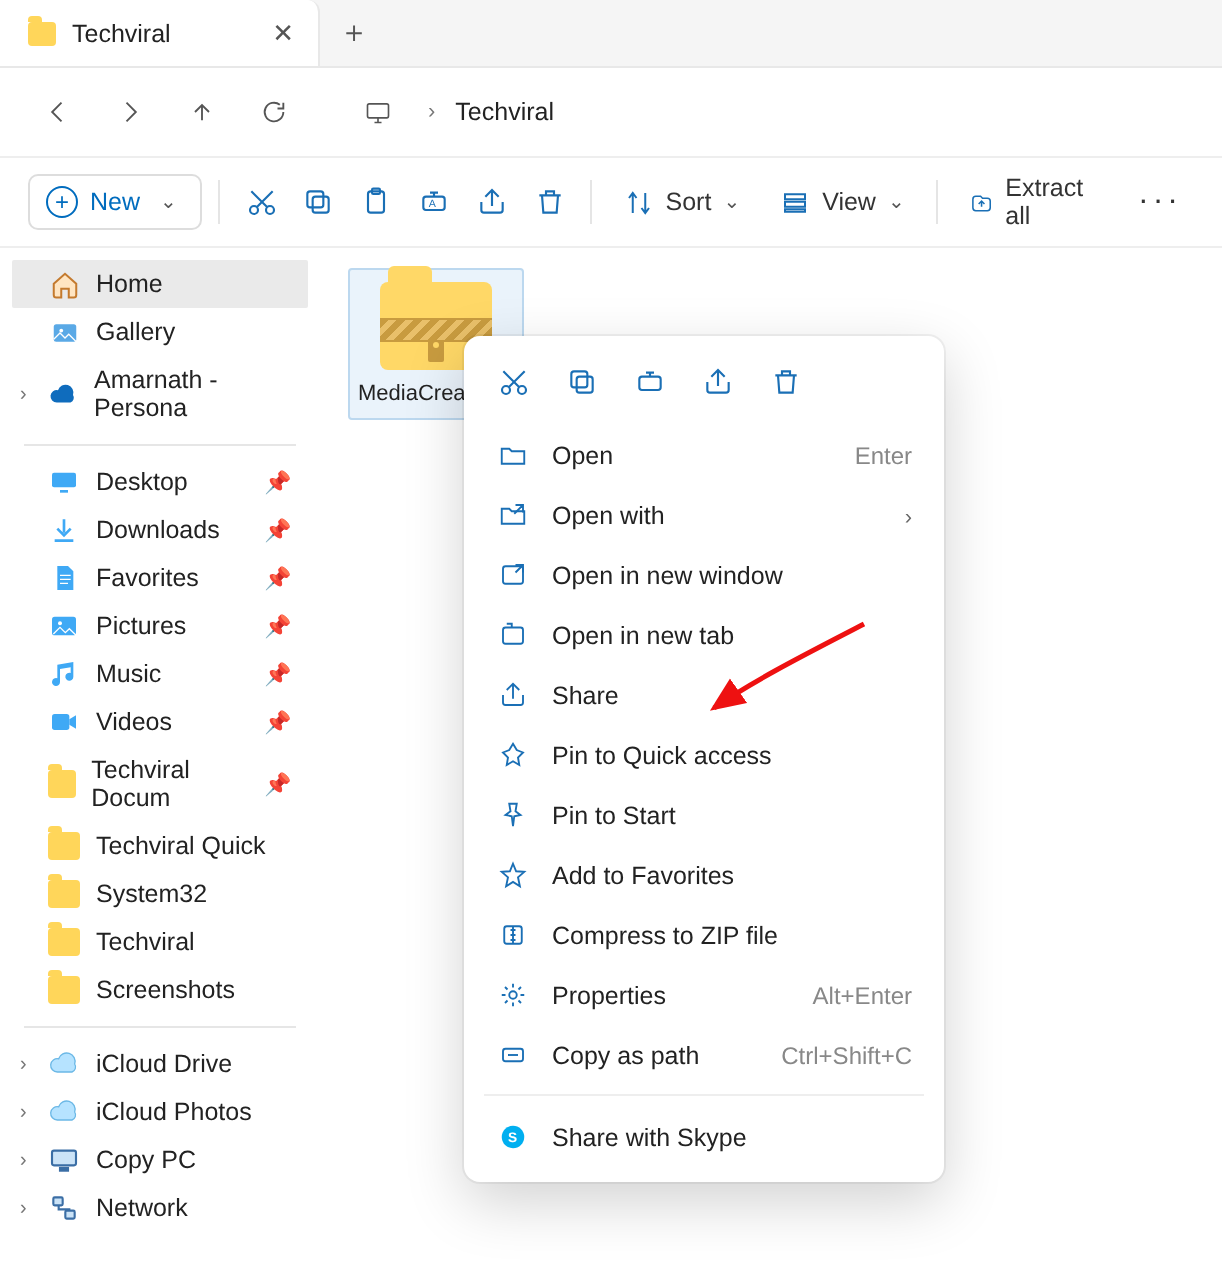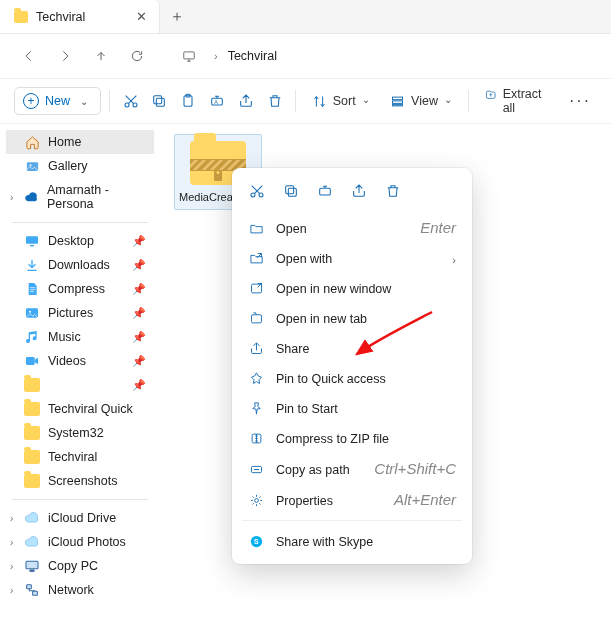--- a/index.html
+++ b/index.html
@@ -22,21 +22,21 @@
   .pcicon svg { width:16px; height:14px; stroke:#555; fill:none; stroke-width:1.4;}
 
   
   .toolbar { height: 46px; display:flex; align-items:center; gap: 4px; padding: 0 14px; border-bottom: 1px solid #eee; border-top: 1px solid #eee;}
   .newbtn { display:flex; align-items:center; gap:6px; padding: 5px 12px 5px 8px; border:1px solid #ddd; border-radius:5px; color:#006cbe;}
   .newbtn .plus { width:16px;height:16px;border:1.4px solid #006cbe;border-radius:50%;display:flex;align-items:center;justify-content:center;font-size:12px;line-height:0;}
   .newbtn .chev { color:#555; font-size:10px; margin-left:4px;}
   .tbtn { width:34px; height:30px; display:flex; align-items:center; justify-content:center; color:#1a6fb5;}
   .tbtn svg { width:16px; height:16px; stroke:#1a6fb5; fill:none; stroke-width:1.6;}
   .tsep { width:1px; height:22px; background:#e5e5e5; margin: 0 4px;}
-  .tlabelbtn { display:flex; align-items:flex-start; gap:6px; padding: 4px 8px; color:#333;}
+  .tlabelbtn { display:flex; align-items:center; gap:6px; padding: 4px 8px; color:#333;}
   .tlabelbtn svg { width:15px; height:15px; stroke:#1a6fb5; fill:none; stroke-width:1.6;}
   .tlabelbtn .chev { color:#555; font-size:10px;}
   .dots { font-size:16px; letter-spacing:2px; color:#333; margin-left:6px; padding:0 6px;}
 
   
   .main { display:flex; height: calc(100% - 124px); }
   .sidebar { width: 160px; padding: 6px 6px; overflow:hidden;}
   .srow { display:flex; align-items:center; gap:8px; padding: 5px 8px 5px 18px; border-radius:1px; position:relative; color:#222;}
   .srow.sel { background:#eaeaea;}
   .srow .exp { position:absolute; left:4px; color:#777; font-size:10px;}
@@ -59,21 +59,21 @@
   .zipper::after{content:"";position:absolute;left:50%;top:2px;transform:translateX(-50%);width:3px;height:3px;background:#ffd867;border-radius:50%;}
 
   
   .ctx { position:absolute; left:232px; top:168px; width:240px; background:#fff; border-radius:8px; box-shadow: 0 10px 30px rgba(0,0,0,.18), 0 0 0 1px rgba(0,0,0,.05); padding: 8px 0;}
   .ctx-top { display:flex; gap:12px; padding: 4px 14px 10px; }
   .ctx-top .tbtn { width:22px; height:22px;}
   .ctx-top .tbtn svg{width:16px;height:16px;}
   .crow { display:flex; align-items:flex-end; gap:12px; padding: 7px 16px; color:#222;}
   .crow .mico { width:16px; height:16px; display:flex; align-items:center; justify-content:center;}
   .crow .mico svg{width:15px;height:15px;stroke:#1a6fb5;fill:none;stroke-width:1.5;}
-  .crow .hint { margin-left:auto; color:#888; font-size:15px;font-style:italic;}
+  .crow .hint { margin-left:auto; color:#888; font-size:12px;}
   .crow .sub { margin-left:auto; color:#666; font-size:11px;}
   .crow.hl { background:#f1f1f1;}
   .cdiv { height:1px; background:#eee; margin: 5px 10px;}
 
   
   .arrow { position:absolute; left:352px; top:310px; pointer-events:none;}
   .arrow svg { width:90px; height:50px; overflow:visible;}
 </style>
 </head>
 <body>
@@ -241,21 +241,21 @@
         <span>Downloads</span>
         <span class="pin">📌</span>
       </div>
     <div class="srow">
         <span class="ico">
           <svg viewBox="0 0 24 24">
             <path d="M7 3h8l4 4v14H7z" fill="#3fa9f5"></path>
             <path d="M9 10h8M9 13h8M9 16h6" stroke="#fff"></path>
           </svg>
         </span>
-        <span>Compress</span>
+        <span>Favorites</span>
         <span class="pin">📌</span>
       </div>
     <div class="srow">
         <span class="ico">
           <svg viewBox="0 0 24 24">
             <rect x="3" y="5" width="18" height="14" rx="2" fill="#3fa9f5"></rect>
             <circle cx="9" cy="10" r="1.5" fill="#fff"></circle>
             <path d="M4 18l5-5 4 4 3-3 5 5" stroke="#fff" fill="none"></path>
           </svg>
         </span>
@@ -276,20 +276,21 @@
           <svg viewBox="0 0 24 24" fill="#3fa9f5">
             <rect x="3" y="6" width="13" height="12" rx="2"></rect>
             <path d="M16 10l5-3v10l-5-3z"></path>
           </svg>
         </span>
         <span>Videos</span>
         <span class="pin">📌</span>
       </div>
     <div class="srow">
         <span class="ico folder-ico"></span>
+        <span>Techviral Docum</span>
         <span class="pin">📌</span>
       </div>
     <div class="srow">
         <span class="ico folder-ico"></span>
         <span>Techviral Quick</span>
       </div>
     <div class="srow">
         <span class="ico folder-ico"></span>
         <span>System32</span>
       </div>
@@ -443,45 +444,53 @@
       <span class="mico">
         <svg viewBox="0 0 24 24">
           <path d="M9 3h6l-1 6 4 3-5 1-1 8-1-8-5-1 4-3z"></path>
         </svg>
       </span>
       <span>Pin to Start</span>
     </div>
   <div class="crow">
       <span class="mico">
         <svg viewBox="0 0 24 24">
+          <path d="M12 3l2.5 6 6.5.5-5 4.3L17.5 21 12 17.5 6.5 21 8 13.8 3 9.5l6.5-.5z"></path>
+        </svg>
+      </span>
+      <span>Add to Favorites</span>
+    </div>
+  <div class="crow">
+      <span class="mico">
+        <svg viewBox="0 0 24 24">
           <rect x="5" y="5" width="14" height="14" rx="2"></rect>
           <path d="M12 5v14M10 8h4M10 12h4M10 16h4"></path>
         </svg>
       </span>
       <span>Compress to ZIP file</span>
     </div>
   <div class="crow">
       <span class="mico">
         <svg viewBox="0 0 24 24">
+          <circle cx="12" cy="12" r="3"></circle>
+          <path d="M12 3v3M12 18v3M3 12h3M18 12h3M5.6 5.6l2 2M16.4 16.4l2 2M18.4 5.6l-2 2M7.6 16.4l-2 2"></path>
+        </svg>
+      </span>
+      <span>Properties</span>
+      <span class="hint">Alt+Enter</span>
+    </div>
+  <div class="crow">
+      <span class="mico">
+        <svg viewBox="0 0 24 24">
           <rect x="4" y="7" width="16" height="10" rx="2"></rect>
           <path d="M8 12h8"></path>
         </svg>
       </span>
       <span>Copy as path</span>
       <span class="hint">Ctrl+Shift+C</span>
-    </div>
-  <div class="crow">
-      <span class="mico">
-        <svg viewBox="0 0 24 24">
-          <circle cx="12" cy="12" r="3"></circle>
-          <path d="M12 3v3M12 18v3M3 12h3M18 12h3M5.6 5.6l2 2M16.4 16.4l2 2M18.4 5.6l-2 2M7.6 16.4l-2 2"></path>
-        </svg>
-      </span>
-      <span>Properties</span>
-      <span class="hint">Alt+Enter</span>
     </div>
   <div class="cdiv"></div>
   <div class="crow">
       <span class="mico">
         <svg viewBox="0 0 24 24">
           <circle cx="12" cy="12" r="9" fill="#00aff0" stroke="none"></circle>
           <text x="8" y="16" font-size="11" fill="#fff" stroke="none" font-weight="bold">S</text>
         </svg>
       </span>
       <span>Share with Skype</span>

